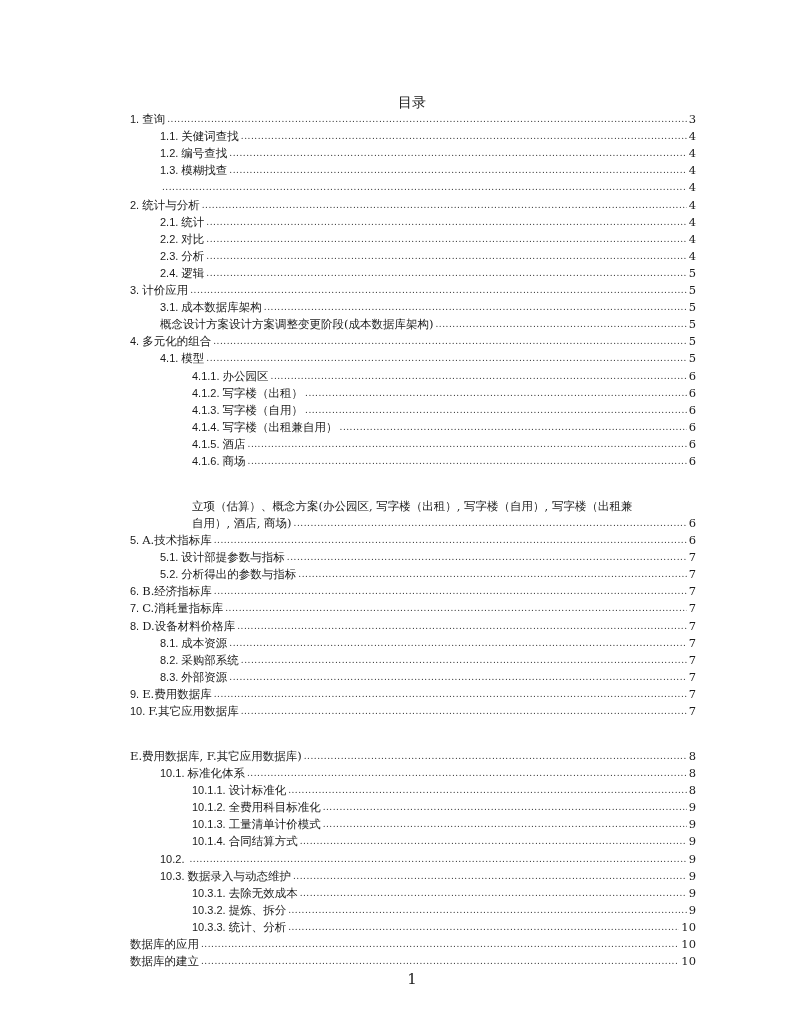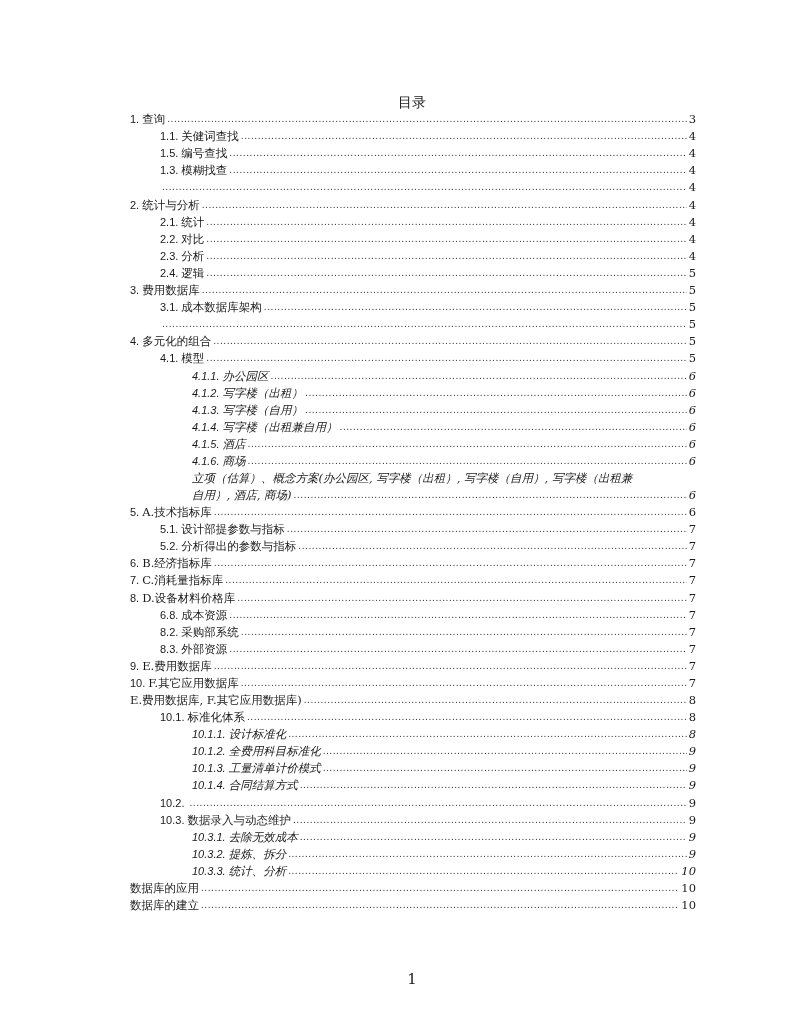--- a/index.html
+++ b/index.html
@@ -5,22 +5,22 @@
   html, body { margin: 0; padding: 0; background: #ffffff; }
   body { width: 800px; height: 1035px; position: relative; overflow: hidden;
          font-family: "DejaVu Serif", "Liberation Serif", serif; color: #1a1a1a; }
   .page { position: absolute; left: 12px; top: 0; width: 800px; height: 1035px; }
   .toc-title { position: absolute; top: 94px; left: 0; width: 800px; text-align: center;
                font-size: 14px; }
   .toc { position: absolute; top: 111px; left: 118px; width: 566px; }
   .entry { position: relative; display: flex; align-items: flex-end; height: 17.1px;
            font-size: 11.5px; line-height: 17px; white-space: nowrap; }
   .entry.l2 { padding-left: 30px; }
-  .entry.l3 { padding-left: 62px; font-style: italic; }
-  .entry.wrap { flex-wrap: wrap; height: auto; white-space: normal; }
+  .entry.l3 { padding-left: 62px; }
+  .entry.wrap { flex-wrap: wrap; height: auto; white-space: normal; margin-top: 28px; }
   .entry .num { font-family: "Liberation Sans", sans-serif; font-size: 11px; margin-right: 3px; }
   .entry .txt { flex: 0 0 auto; text-align: right; }
   .entry .leader { flex: 1 1 auto; overflow: hidden; margin: 0 2px; height: 17px;
                    font-size: 9px; letter-spacing: 0.5px; color: #333; }
   .entry .leader::before { content: "............................................................................................................................................................................................................................................................................................"; }
   .entry .pg { flex: 0 0 auto; font-size: 11.5px; }
   .wrapline { display: block; width: 100%; font-size: 11.5px; line-height: 17px; white-space: nowrap; }
   .wrapline2 { display: flex; width: 100%; align-items: flex-end; height: 17px; }
   .page-number { position: absolute; top: 970px; left: 0; width: 800px; text-align: center; font-size: 15px; }
 </style>
@@ -38,21 +38,21 @@
         <span class="leader"></span>
         <span class="pg">3</span>
       </div>
     <div class="entry l2">
         <span class="num">1.1.</span>
         <span class="txt">关健词查找</span>
         <span class="leader"></span>
         <span class="pg">4</span>
       </div>
     <div class="entry l2">
-        <span class="num">1.5.</span>
+        <span class="num">1.2.</span>
         <span class="txt">编号查找</span>
         <span class="leader"></span>
         <span class="pg">4</span>
       </div>
     <div class="entry l2">
         <span class="num">1.3.</span>
         <span class="txt">模糊找查</span>
         <span class="leader"></span>
         <span class="pg">4</span>
       </div>
@@ -87,31 +87,32 @@
       </div>
     <div class="entry l2">
         <span class="num">2.4.</span>
         <span class="txt">逻辑</span>
         <span class="leader"></span>
         <span class="pg">5</span>
       </div>
 
     <div class="entry l1">
         <span class="num">3.</span>
-        <span class="txt">费用数据库</span>
+        <span class="txt">计价应用</span>
         <span class="leader"></span>
         <span class="pg">5</span>
       </div>
     <div class="entry l2">
         <span class="num">3.1.</span>
         <span class="txt">成本数据库架构</span>
         <span class="leader"></span>
         <span class="pg">5</span>
       </div>
     <div class="entry l2">
+        <span class="txt">概念设计方案设计方案调整变更阶段(成本数据库架构)</span>
         <span class="leader"></span>
         <span class="pg">5</span>
       </div>
 
     <div class="entry l1">
         <span class="num">4.</span>
         <span class="txt">多元化的组合</span>
         <span class="leader"></span>
         <span class="pg">5</span>
       </div>
@@ -196,21 +197,21 @@
         <span class="leader"></span>
         <span class="pg">7</span>
       </div>
     <div class="entry l1">
         <span class="num">8.</span>
         <span class="txt">D.设备材料价格库</span>
         <span class="leader"></span>
         <span class="pg">7</span>
       </div>
     <div class="entry l2">
-        <span class="num">6.8.</span>
+        <span class="num">8.1.</span>
         <span class="txt">成本资源</span>
         <span class="leader"></span>
         <span class="pg">7</span>
       </div>
     <div class="entry l2">
         <span class="num">8.2.</span>
         <span class="txt">采购部系统</span>
         <span class="leader"></span>
         <span class="pg">7</span>
       </div>

